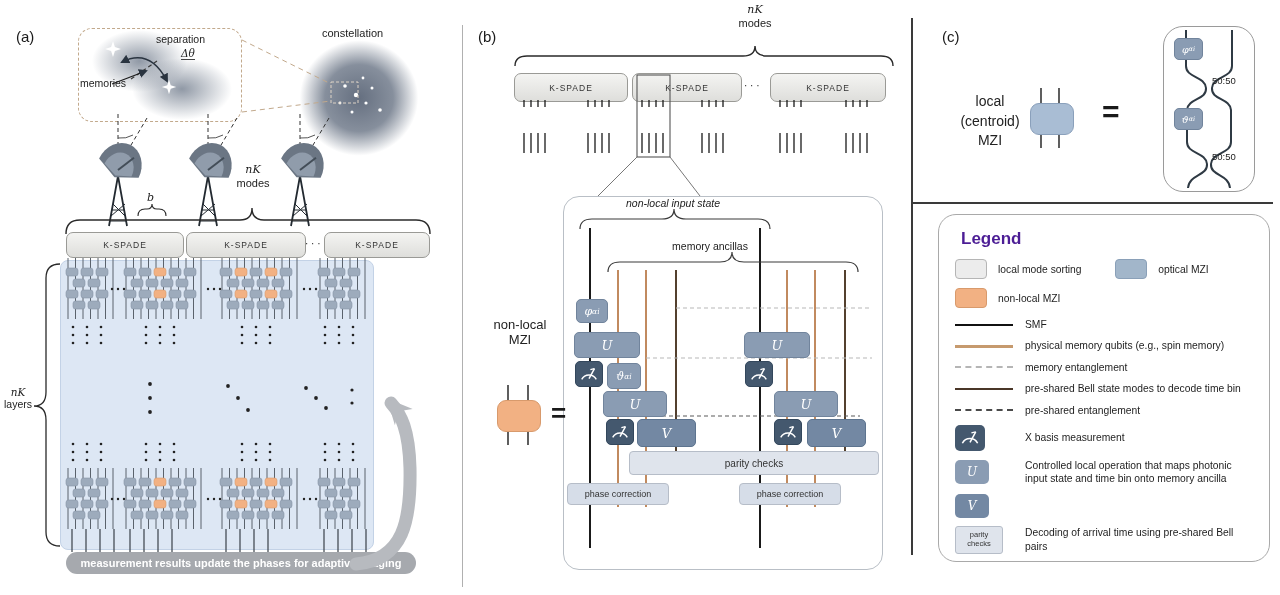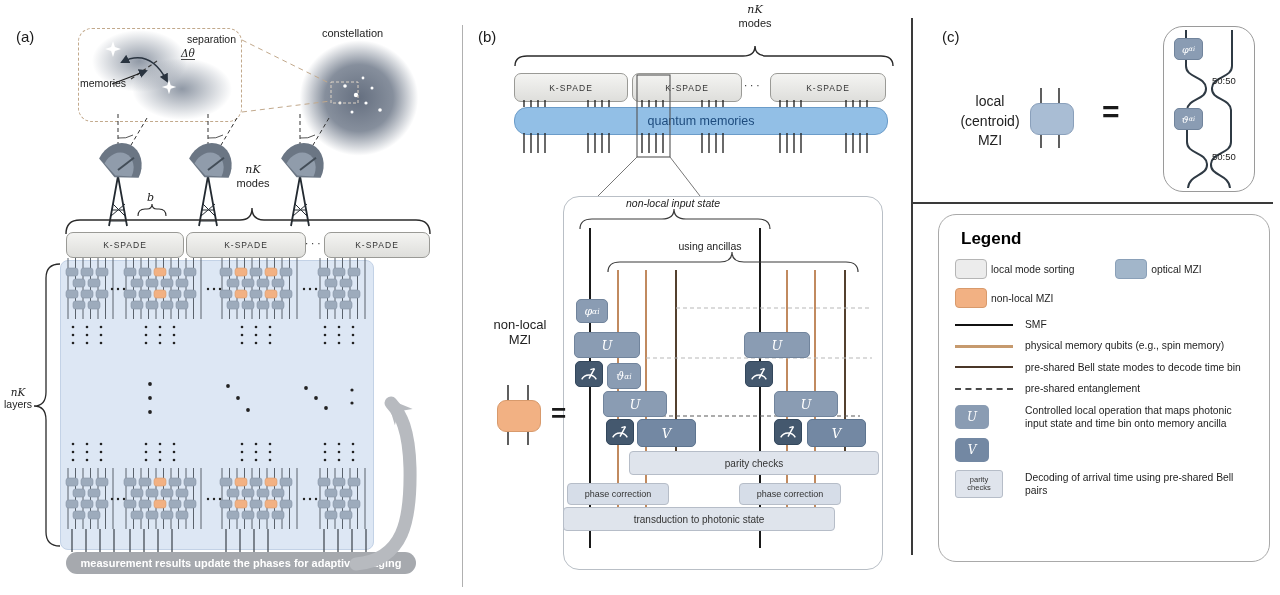--- a/index.html
+++ b/index.html
@@ -30,23 +30,23 @@
   .mziicon{position:absolute;z-index:4;border-radius:9px;}
   .mzi-orange{background:#f2b183;border:1px solid #d89a6c;}
   .mzi-blue{background:#a9bdd4;border:1px solid #8aa0bb;}
   .eq{position:absolute;z-index:4;font-weight:bold;color:#1a1a1a;}
   .divider{position:absolute;background:#b0b0b0;z-index:0;}
   .divider.dark{background:#3a3a3a;}
   sub{font-size:7.5px;}
   
   .legend{position:absolute;z-index:4;border:1.5px solid #a9a9a9;border-radius:18px;background:#fff;
           padding:12px 16px 8px 16px;font-size:10.3px;color:#1d1d1d;}
-  .lg-title{font-size:17px;font-weight:600;margin:2px 0 10px 6px;color:#000000;}
+  .lg-title{font-size:17px;font-weight:600;margin:2px 0 10px 6px;color:#4c1d95;}
   .lg-2col{display:grid;grid-template-columns:1.12fr 1fr;gap:9px 6px;margin-bottom:10px;}
-  .lg-item{display:flex;align-items:center;gap:4px;}
+  .lg-item{display:flex;align-items:center;gap:11px;}
   .sw{width:30px;height:18px;border-radius:4px;border:1px solid #b5b5b5;flex:0 0 auto;}
   .lg-row{display:flex;align-items:center;gap:12px;margin:8px 0;}
   .lg-ic{width:58px;flex:0 0 auto;display:flex;justify-content:flex-start;align-items:center;}
   .lg-line{width:58px;height:0;flex:0 0 auto;}
   .lg-gate{width:34px;height:24px;border-radius:5px;display:flex;align-items:center;justify-content:center;
            color:#fff;font-family:"DejaVu Serif",serif;font-style:italic;font-size:12px;}
   .lg-parity{width:46px;height:26px;background:#dfe4ec;border:1px solid #b6bdc8;border-radius:3px;
              display:flex;flex-direction:column;align-items:center;justify-content:center;font-size:7.5px;
              line-height:1.1;color:#333;}
   .lg-desc{line-height:1.3;}
@@ -60,21 +60,21 @@
   <div class="divider" style="left:462px;top:25px;width:1px;height:562px;"></div>
   <div class="divider dark" style="left:911px;top:18px;width:1.5px;height:537px;"></div>
   <div class="divider dark" style="left:911px;top:202px;width:362px;height:1.5px;"></div>
 
   <div class="blob" style="left:92px;top:30px;width:95px;height:62px;background:radial-gradient(closest-side,rgba(116,127,143,.8),rgba(116,127,143,0));"></div>
   <div class="blob" style="left:132px;top:58px;width:100px;height:62px;background:radial-gradient(closest-side,rgba(116,127,143,.8),rgba(116,127,143,0));"></div>
   <div class="blob" style="left:283px;top:24px;width:152px;height:148px;background:radial-gradient(closest-side,rgba(88,99,117,.92) 0%,rgba(104,115,132,.8) 45%,rgba(120,131,148,0) 78%);"></div>
   <div class="insetbox" style="left:78px;top:28px;width:162px;height:92px;"></div>
 
   <div class="panel-label lbl" style="left:16px;top:28px;">(a)</div>
-  <div class="lbl" style="left:156px;top:33px;font-size:10.5px;margin-left:31px;">separation</div>
+  <div class="lbl" style="left:156px;top:33px;font-size:10.5px;">separation</div>
   <div class="lbl it" style="left:181px;top:47px;font-size:10.5px;border-bottom:1px solid #444;">Δθ</div>
   <div class="lbl" style="left:80px;top:77px;font-size:10.5px;">memories</div>
   <div class="lbl" style="left:322px;top:27px;font-size:11px;color:#1c1c1c;">constellation</div>
 
   <div class="lbl c" style="left:222px;top:164px;width:62px;">
     <div class="it">nK</div>
     <div>modes</div>
   </div>
   <div class="lbl it" style="left:147px;top:192px;">b</div>
 
@@ -98,27 +98,24 @@
   <div class="lbl c" style="left:715px;top:4px;width:80px;">
     <div class="it">nK</div>
     <div>modes</div>
   </div>
 
   <div class="spade" style="left:514px;top:73px;width:112px;height:27px;">K-SPADE</div>
   <div class="spade" style="left:632px;top:73px;width:108px;height:27px;">K-SPADE</div>
   <div class="lbl" style="left:744px;top:80px;font-size:10px;">· · ·</div>
   <div class="spade" style="left:770px;top:73px;width:114px;height:27px;">K-SPADE</div>
 
-  <div class="membar" style="left:514px;top:107px;width:372px;height:26px;">
-    <span>quantum memories</span>
-  </div>
 
   <div class="detailbox" style="left:563px;top:196px;width:318px;height:372px;"></div>
   <div class="lbl c" style="left:573px;top:197px;width:200px;font-size:10.5px;font-style:italic;">non-local input state</div>
-  <div class="lbl c" style="left:610px;top:240px;width:200px;font-size:10.5px;">using ancillas</div>
+  <div class="lbl c" style="left:610px;top:240px;width:200px;font-size:10.5px;">memory ancillas</div>
 
   <div class="gate" style="left:576px;top:299px;width:30px;height:22px;font-size:11px;">
     <span>φ</span>
       <sub>αi</sub>
   </div>
   <div class="gate" style="left:574px;top:332px;width:64px;height:24px;font-size:13px;">
       <span>U</span>
     </div>
   <div class="meter" style="left:575px;top:361px;width:26px;height:24px;">
     <svg width="22" height="20" viewBox="0 0 24 22">
@@ -165,21 +162,20 @@
         <path d="M18,5 l-4.5,1.2" stroke="#fff" stroke-width="1.4"></path>
       </svg>
   </div>
   <div class="gate gateV" style="left:807px;top:419px;width:57px;height:26px;font-size:13px;">
       <span>V</span>
     </div>
 
   <div class="bar" style="left:629px;top:451px;width:248px;height:22px;">parity checks</div>
   <div class="bar" style="left:567px;top:483px;width:100px;height:20px;background:#d6dde8;font-size:9px;">phase correction</div>
   <div class="bar" style="left:739px;top:483px;width:100px;height:20px;background:#d6dde8;font-size:9px;">phase correction</div>
-  <div class="bar" style="left:563px;top:507px;width:270px;height:22px;">transduction to photonic state</div>
 
   <div class="lbl c" style="left:480px;top:318px;width:80px;font-size:13px;">
     <div>non-local</div>
     <div>MZI</div>
   </div>
   <div class="mziicon mzi-orange" style="left:497px;top:400px;width:42px;height:30px;"></div>
   <div class="eq" style="left:551px;top:398px;font-size:26px;">=</div>
 
   <div class="panel-label lbl" style="left:942px;top:28px;">(c)</div>
   <div class="lbl c" style="left:948px;top:92px;width:84px;font-size:14px;line-height:1.4;">
@@ -220,27 +216,43 @@
     </div>
     <div class="lg-row">
         <span class="lg-line" style="border-top:2px solid #111;"></span>
         <span class="lg-desc">SMF</span>
       </div>
     <div class="lg-row">
         <span class="lg-line" style="border-top:3px solid #c69a6e;"></span>
         <span class="lg-desc">physical memory qubits (e.g., spin memory)</span>
       </div>
     <div class="lg-row">
+        <span class="lg-line" style="border-top:2px dashed #b5b5b5;"></span>
+        <span class="lg-desc">memory entanglement</span>
+      </div>
+    <div class="lg-row">
         <span class="lg-line" style="border-top:2.5px solid #4a3628;"></span>
         <span class="lg-desc">pre-shared Bell state modes to decode time bin</span>
       </div>
     <div class="lg-row">
         <span class="lg-line" style="border-top:2px dashed #4a4a4a;"></span>
         <span class="lg-desc">pre-shared entanglement</span>
       </div>
+    <div class="lg-row">
+      <span class="lg-ic">
+          <span style="width:30px;height:26px;background:#44586e;border-radius:5px;display:flex;align-items:center;justify-content:center;">
+        <svg width="24" height="21" viewBox="0 0 24 22">
+              <path d="M4,17 A9,9 0 0 1 20,17" stroke="#fff" fill="none" stroke-width="1.6"></path>
+              <line x1="12" y1="16" x2="18" y2="5" stroke="#fff" stroke-width="1.6"></line>
+              <path d="M18,5 l-4.5,1.2" stroke="#fff" stroke-width="1.4"></path>
+            </svg>
+      </span>
+        </span>
+      <span class="lg-desc">X basis measurement</span>
+    </div>
     <div class="lg-row">
       <span class="lg-ic">
           <span class="lg-gate" style="background:#8a9cb3;">U</span>
         </span>
       <span class="lg-desc">Controlled local operation that maps photonic input state and time bin onto memory ancilla</span>
     </div>
     <div class="lg-row">
       <span class="lg-ic">
           <span class="lg-gate" style="background:#7388a3;">V</span>
         </span>

